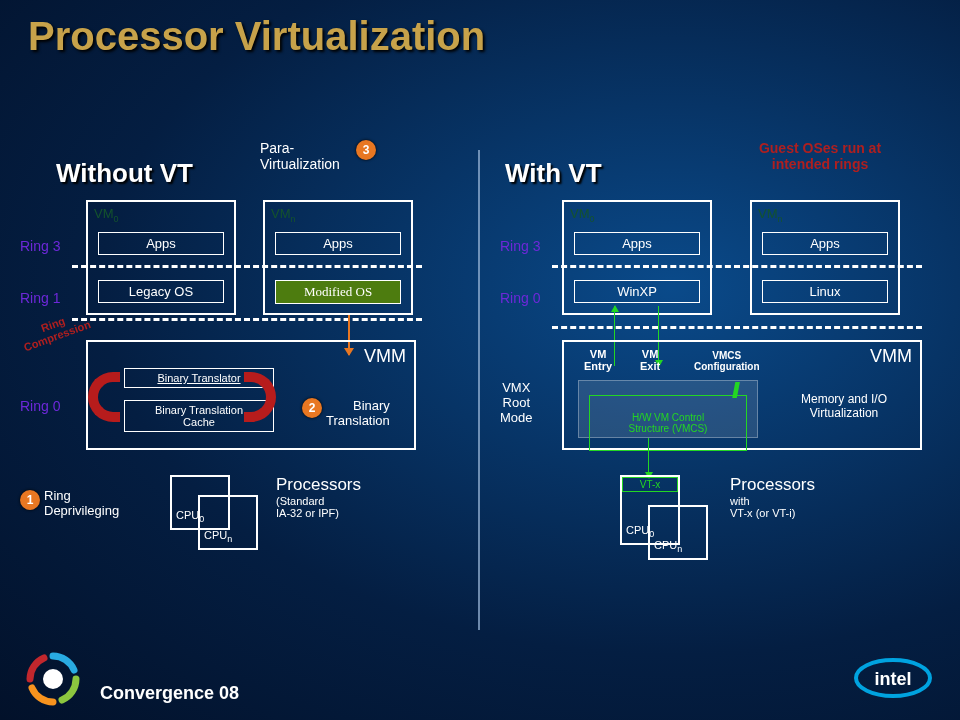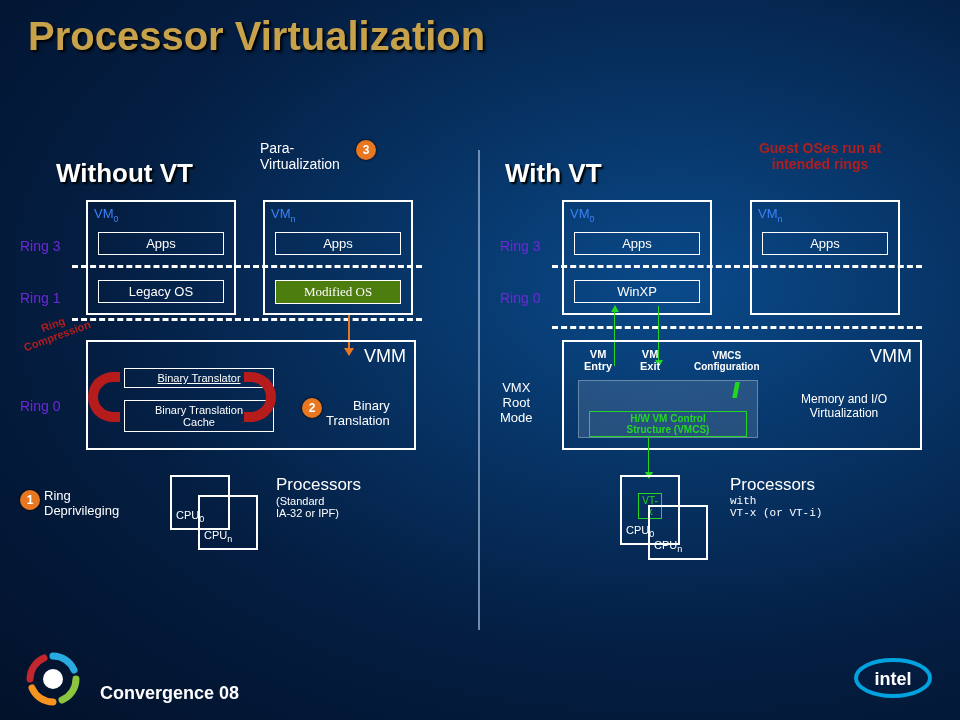--- a/index.html
+++ b/index.html
@@ -7,28 +7,28 @@
   width: 960px; height: 720px;
   background: radial-gradient(ellipse at 70% 40%, #0a4a8a 0%, #041e42 60%, #02112a 100%);
   font-family: "Segoe UI", Tahoma, Arial, sans-serif;
   color: #fff; position: relative; overflow: hidden;
 }
 .title { position: absolute; top: 14px; left: 28px; font-size: 40px; font-weight: 700; color: #c7a24a; text-shadow: 2px 2px 3px #000; }
 .subhead { font-size: 26px; font-weight: 700; text-shadow: 2px 2px 2px #000; position: absolute; }
 .note-red { color: #af1f1f; font-weight: 700; font-size: 14px; text-align: center; position: absolute; }
 .ring-lbl { color: #6d28d9; font-size: 14px; position: absolute; }
 .box { border: 2px solid #fff; position: absolute; }
-.vmlabel { font-size: 13px; color: #3b82f6; position: absolute; top: 4px; left: 6px; }
+.vmlabel { font-size: 13px; color: #14532d; position: absolute; top: 4px; left: 6px; }
 .sub { font-size: 9px; vertical-align: sub; }
 .inner { border: 1.5px solid #fff; font-size: 13px; text-align: center; padding: 3px 0; position: absolute; left: 10px; right: 10px; }
 .inner.blue { background: #4d7c0f; border-color: #fff; font-family: Liberation Serif, serif; }
 .vmm-label { position: absolute; top: 4px; right: 8px; font-size: 18px; }
 .circle { width: 20px; height: 20px; border-radius: 50%; background: #e87722; color: #fff; font-size: 12px; font-weight: 700; display: flex; align-items: center; justify-content: center; position: absolute; box-shadow: 0 0 3px #000; }
 .dash { border-top: 3px dashed #fff; position: absolute; height: 0; }
-.cpu { border: 2px solid #fff; width: 60px; height: 55px; position: absolute; font-size: 11px; padding: 16px; }
+.cpu { border: 2px solid #fff; width: 60px; height: 55px; position: absolute; font-size: 11px; padding: 0; }
 .proc-txt { position: absolute; font-size: 17px; text-align: left; }
 .small { font-size: 11px; }
 .rotate { transform: rotate(-20deg); transform-origin: left; }
 .footer { position: absolute; bottom: 16px; left: 100px; font-size: 18px; font-weight: 600; }
 .logo { position: absolute; bottom: 14px; left: 26px; width: 54px; height: 54px; }
 .intel { position: absolute; bottom: 20px; right: 28px; width: 78px; height: 44px; }
 .center-divider { position: absolute; left: 478px; top: 150px; width: 2px; height: 480px; background: #9bb8d8; opacity: .7; }
 .green-arrow { position: absolute; width: 0; border-left: 1.5px solid #23d623; }
 .green-arrow::after { content:""; position:absolute; bottom:-1px; left:-4px; width:0; height:0; border-left:4px solid transparent; border-right:4px solid transparent; border-top:7px solid #23d623;}
 .green-arrow.up::after { top:-1px; bottom:auto; border-top:none; border-bottom:7px solid #23d623;}
@@ -120,55 +120,56 @@
 
 <div class="box" style="top:200px; left:562px; width:150px; height:115px;">
   <div class="vmlabel"><span>VM</span><span class="sub">0</span></div>
   <div class="inner" style="top:30px;">Apps</div>
   <div class="inner" style="top:78px;">WinXP</div>
 </div>
 
 <div class="box" style="top:200px; left:750px; width:150px; height:115px;">
   <div class="vmlabel"><span>VM</span><span class="sub">n</span></div>
   <div class="inner" style="top:30px;">Apps</div>
+  <div class="inner" style="top:78px;">Linux</div>
 </div>
 
 <div class="green-arrow up" style="top:306px; left:614px; height:60px;"></div>
 <div class="green-arrow" style="top:306px; left:658px; height:60px;"></div>
 
 <div class="box" style="top:340px; left:562px; width:360px; height:110px;">
   <div class="vmm-label">VMM</div>
   <div style="position:absolute; top:6px; left:20px; font-size:11px; font-weight:700; white-space:pre; text-align:center;">VM
 Entry</div>
   <div style="position:absolute; top:6px; left:76px; font-size:11px; font-weight:700; white-space:pre; text-align:center;">VM
 Exit</div>
   <div style="position:absolute; top:8px; left:130px; font-size:10px; font-weight:700; white-space:pre; text-align:center;">VMCS
 Configuration</div>
   <div style="position:absolute; top:38px; left:14px; width:180px; height:58px; background:rgba(255,255,255,.12); border:1px solid rgba(255,255,255,.3);">
-    <div style="position:absolute; top:14px; left:10px; right:10px; border:1.5px solid #23d623; color:#23d623; font-size:10px; font-weight:700; text-align:center; padding:1px 2px; white-space:pre;margin-top:16px;">H/W VM Control
+    <div style="position:absolute; top:14px; left:10px; right:10px; border:1.5px solid #23d623; color:#23d623; font-size:10px; font-weight:400; text-align:center; padding:16px 2px; white-space:pre;">H/W VM Control
 Structure (VMCS)</div>
   </div>
   <div style="position:absolute; top:50px; left:210px; font-size:12px; white-space:pre; text-align:center; width:140px;">Memory and I/O
 Virtualization</div>
 </div>
 <div class="dbl-slash" style="top:378px; left:732px;">//</div>
 
 <div class="green-arrow" style="top:438px; left:648px; height:40px;"></div>
 
 <div class="cpu" style="top:475px; left:620px; height:70px;">
   <div style="border:1.5px solid #23d623; color:#23d623; font-size:10px; text-align:center; padding:1px;">VT-x</div>
   <div style="position:absolute; bottom:4px; left:4px;"><span>CPU</span><span class="sub">0</span></div>
 </div>
 <div class="cpu" style="top:505px; left:648px;">
   <div style="position:absolute; bottom:4px; left:4px;"><span>CPU</span><span class="sub">n</span></div>
 </div>
 
 <div class="proc-txt" style="top:475px; left:730px; width:170px;">
   <div>Processors</div>
-  <div class="small" style="white-space:pre;font-family:Liberation Mono, monospace;">with
+  <div class="small" style="white-space:pre;">with
 VT-x (or VT-i)</div>
 </div>
 
 <div class="logo">
   <svg viewBox="0 0 54 54">
       <circle cx="27" cy="27" r="10" fill="#fff"></circle>
   <path d="M27 4 A23 23 0 0 1 48 18" stroke="#29abe2" stroke-width="7" fill="none" stroke-linecap="round"></path>
   <path d="M50 27 A23 23 0 0 1 36 48" stroke="#8cc63f" stroke-width="7" fill="none" stroke-linecap="round"></path>
   <path d="M27 50 A23 23 0 0 1 6 36" stroke="#f7931e" stroke-width="7" fill="none" stroke-linecap="round"></path>
   <path d="M4 27 A23 23 0 0 1 18 6" stroke="#c1272d" stroke-width="7" fill="none" stroke-linecap="round"></path>

